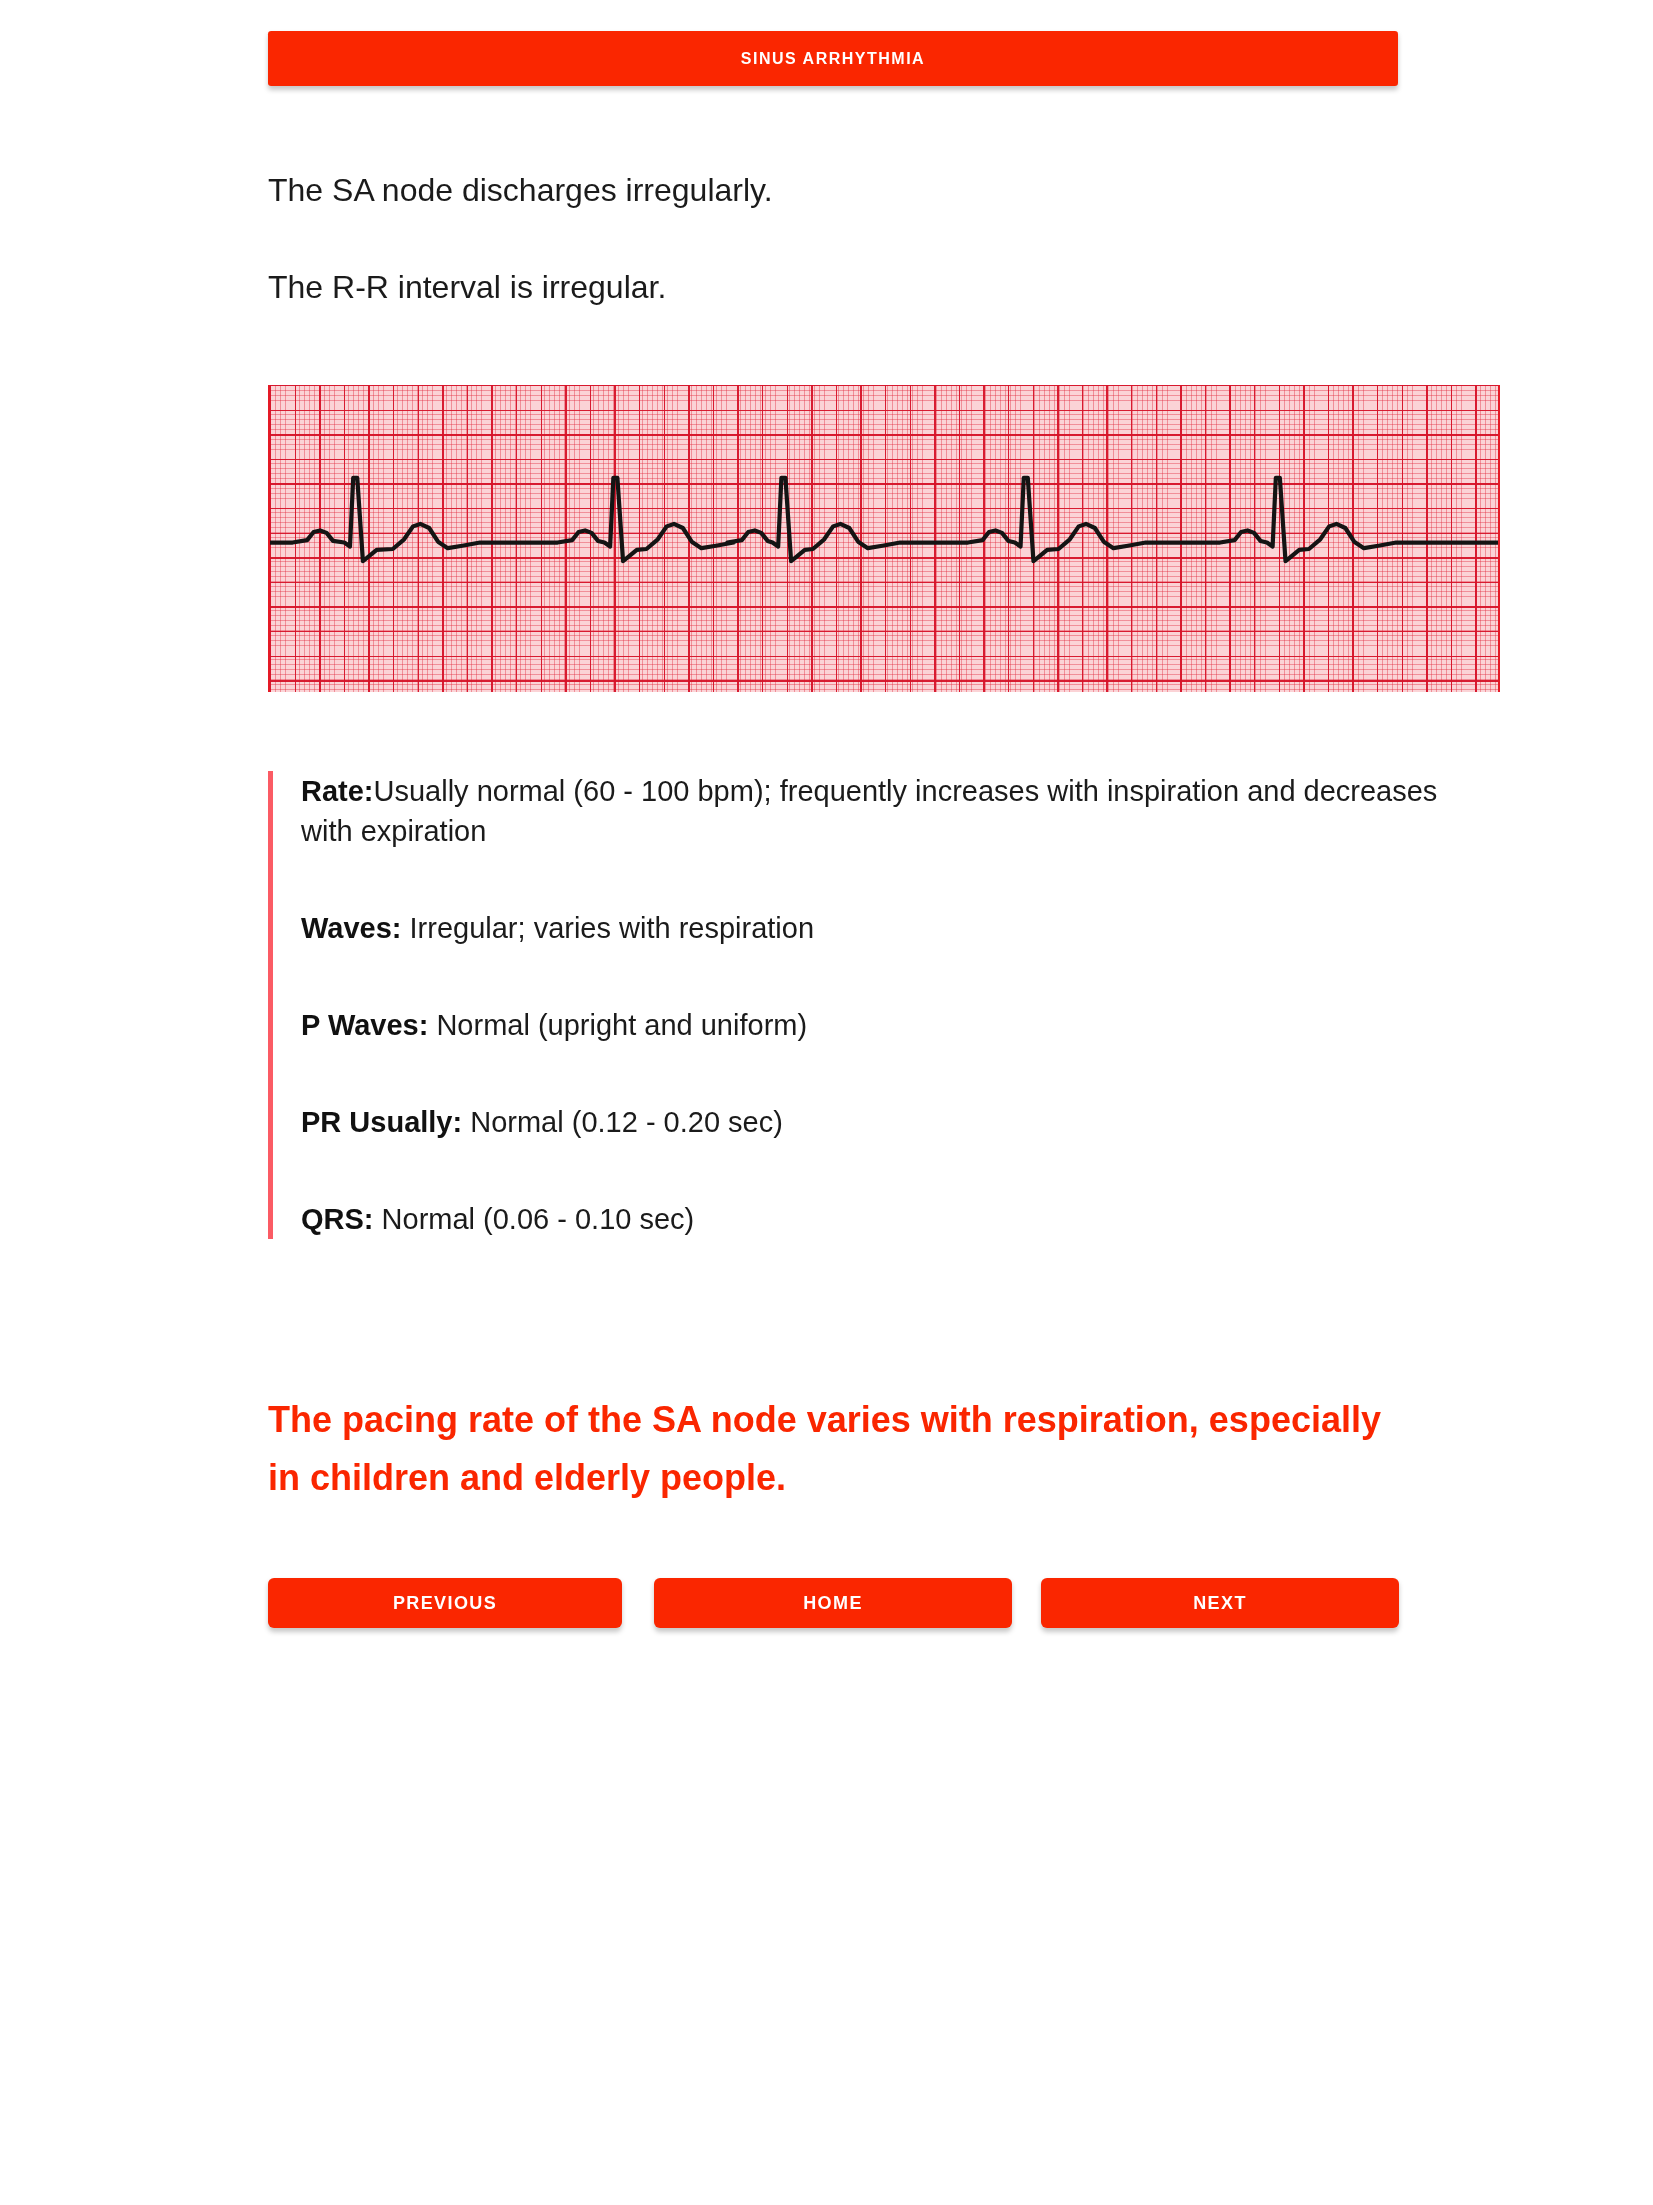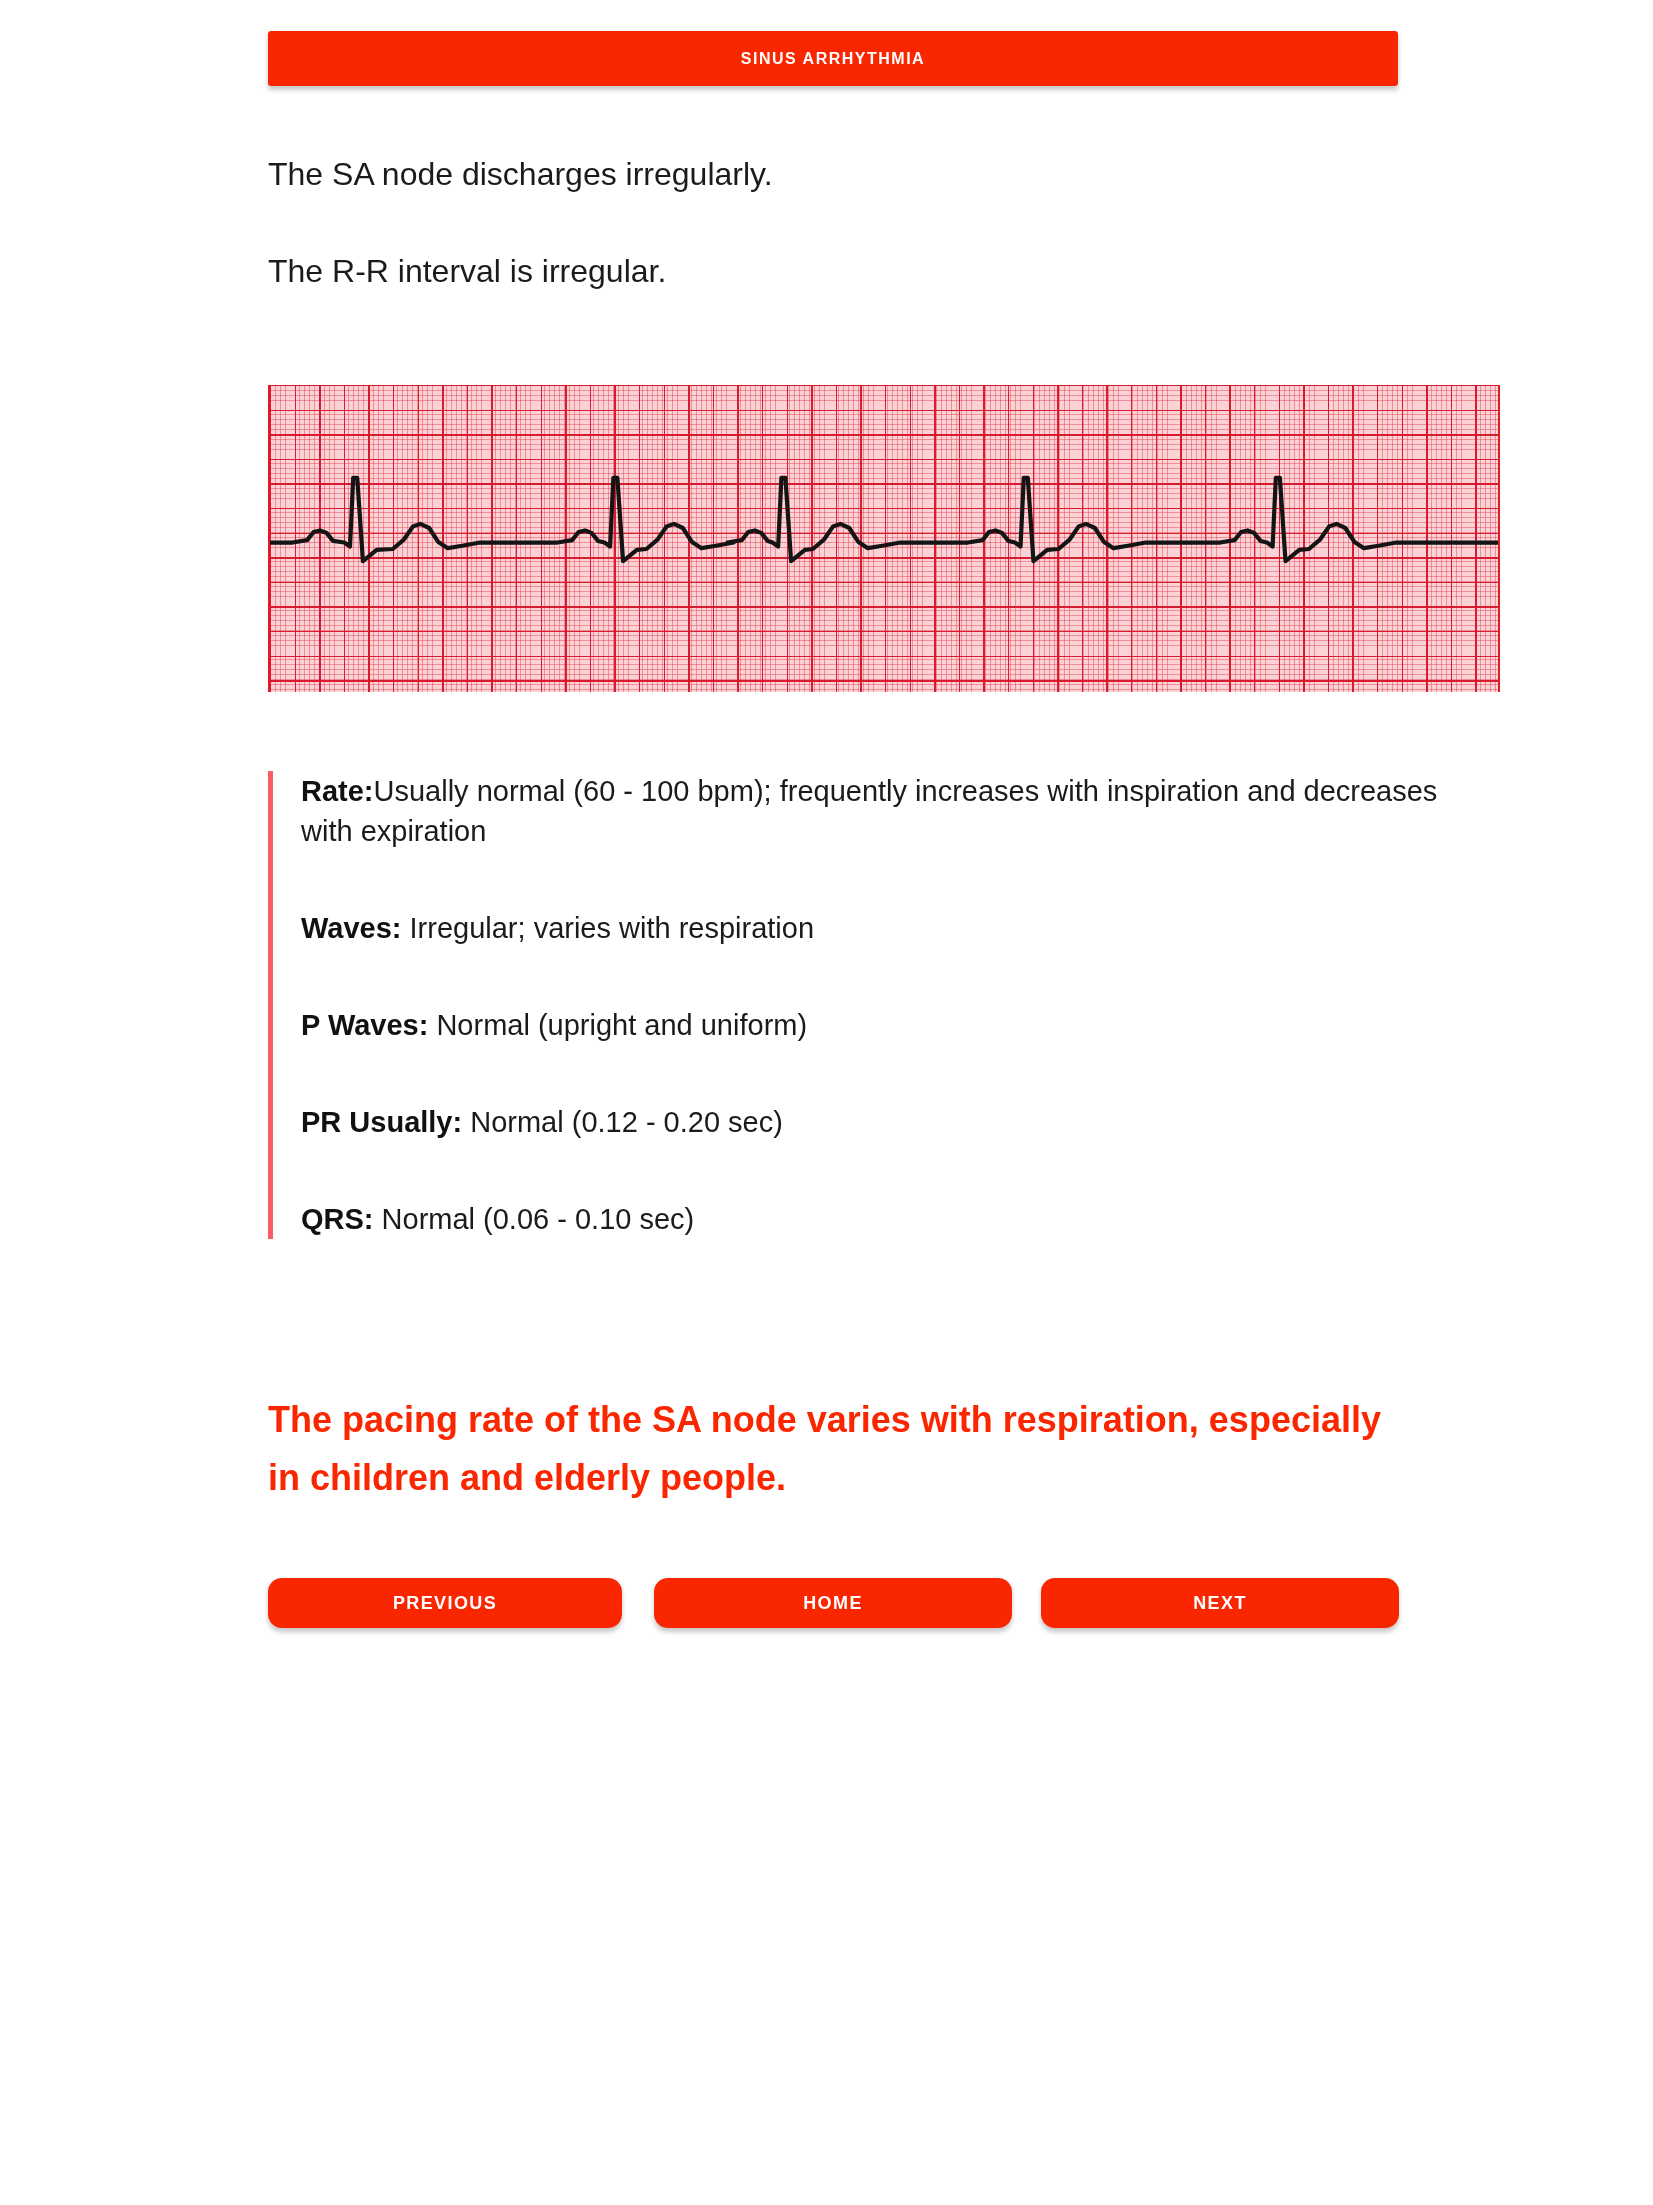--- a/index.html
+++ b/index.html
@@ -51,21 +51,21 @@
   .intro {
     position: absolute;
     left: 268px;
     top: 153px;
     width: 1170px;
   }
   .intro-line {
     font-size: 32px;
     line-height: 42px;
     color: #1b1b1b;
-    margin: 0 0 55px 0;
+    margin: 16px 0 55px 0;
     font-family: "Liberation Sans", sans-serif;
   }
   .intro-line:last-child { margin-bottom: 0; }
 
   
   .ecg-wrap {
     position: absolute;
     left: 268px;
     top: 385px;
     width: 1232px;
@@ -142,21 +142,21 @@
     left: 268px;
     top: 1578px;
     width: 1132px;
     height: 50px;
   }
   .nav-button {
     position: absolute;
     top: 0;
     height: 50px;
     background: #fa2600;
-    border-radius: 14px;
+    border-radius: 6px;
     box-shadow: 0 3.2px 5.7px rgba(0,0,0,0.22);
     display: flex;
     align-items: center;
     justify-content: center;
     cursor: pointer;
     border: none;
     padding: 0;
   }
   .nav-button span {
     color: #ffffff;

